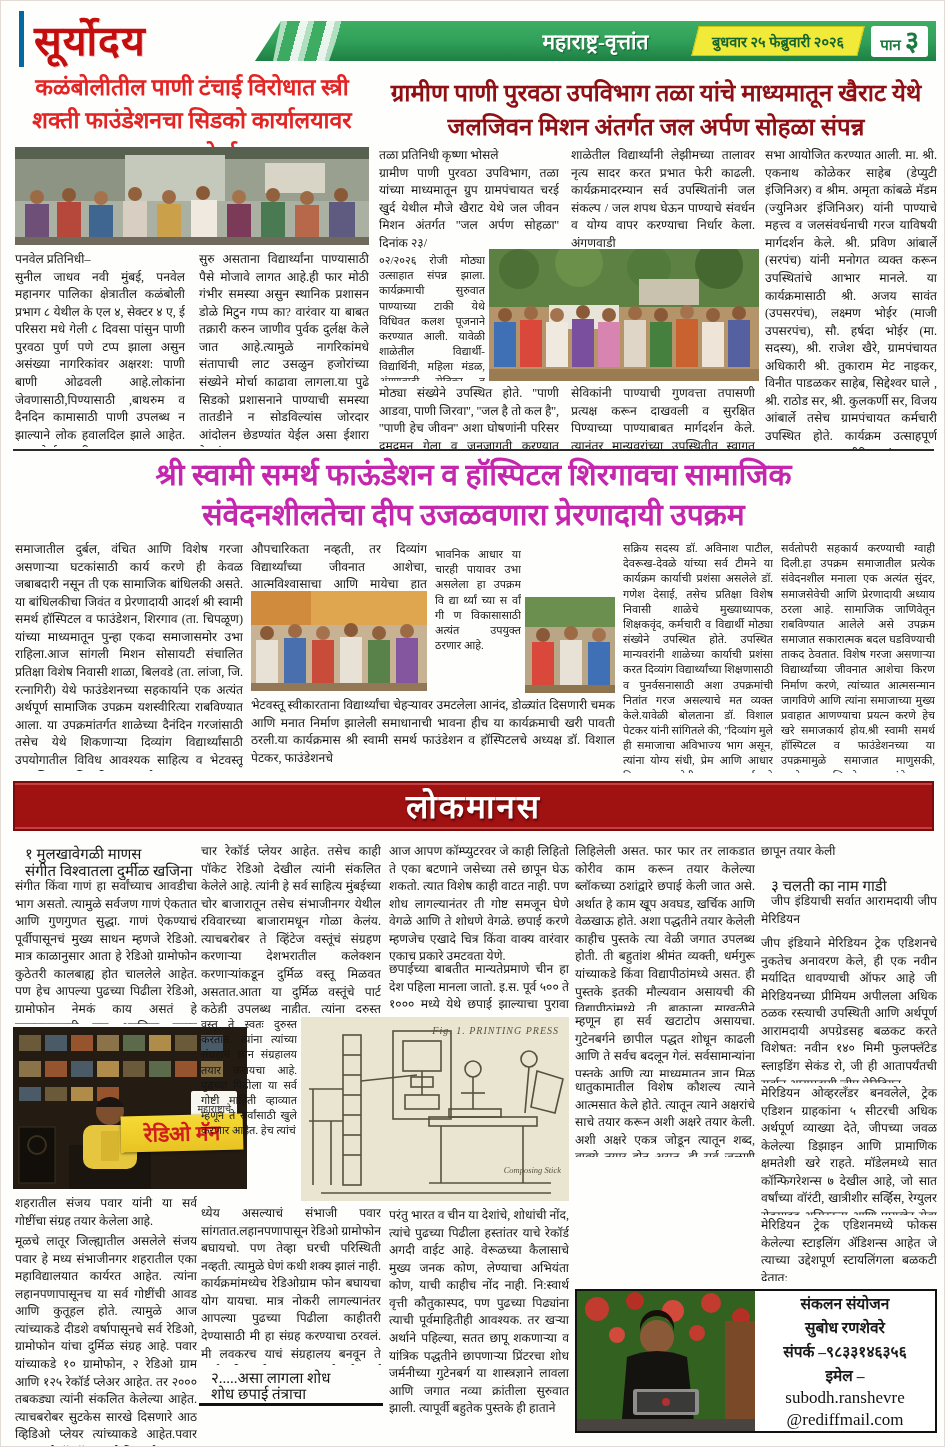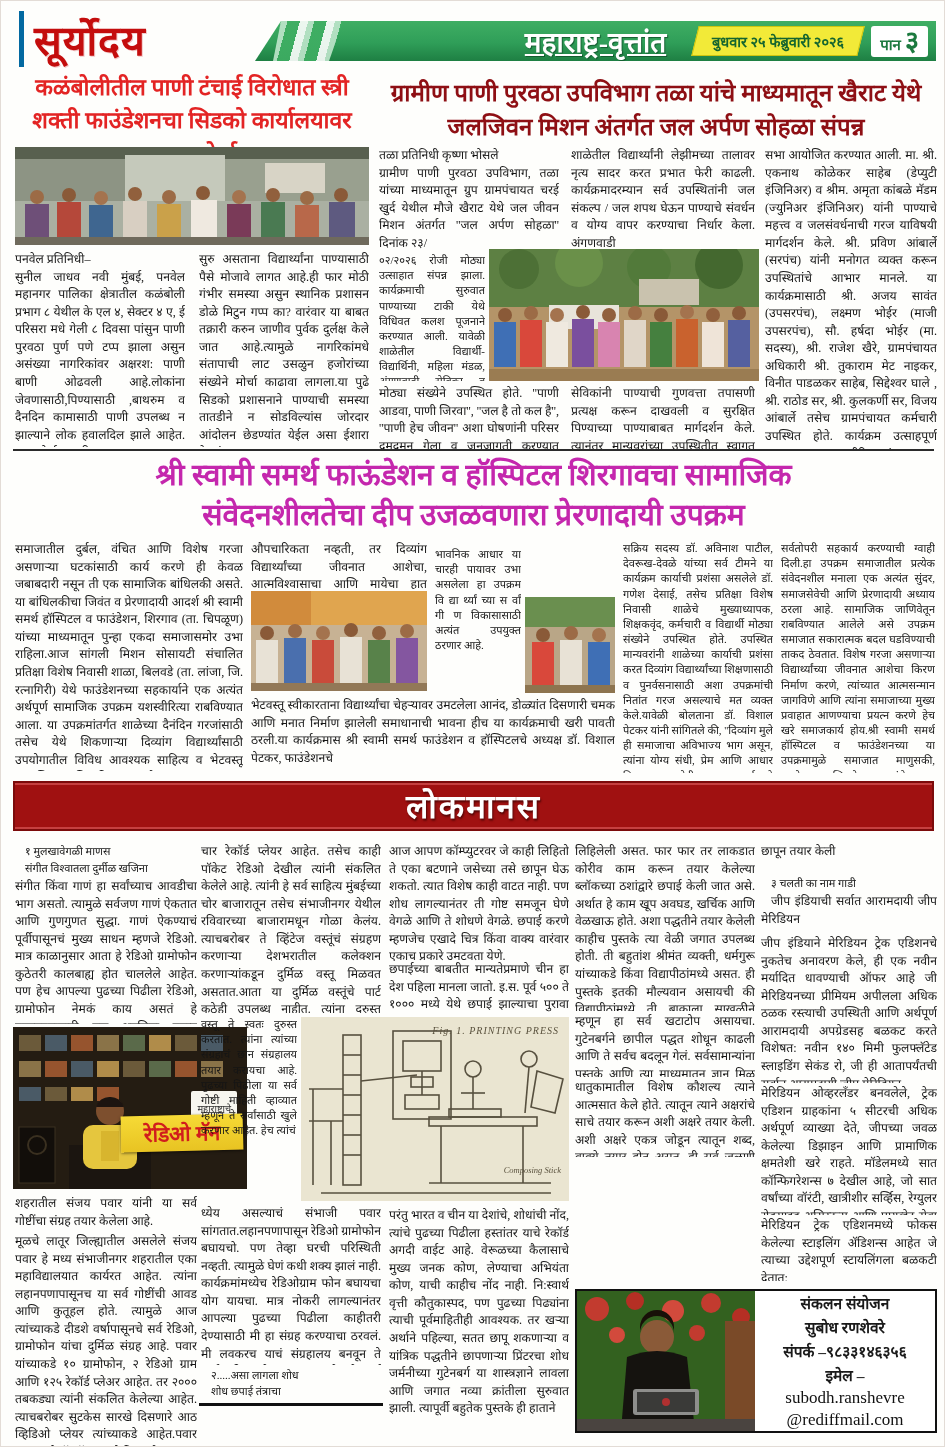--- a/index.html
+++ b/index.html
@@ -27,21 +27,21 @@
     display:flex; align-items:center;
   }
   .green-banner .stripes {
     position:absolute; left:18px; top:0; bottom:0; width:70px;
     background:repeating-linear-gradient(105deg,#ffffff 0 8px,#bfe6cc 8px 14px,#3fae63 14px 26px);
     clip-path:polygon(8px 0, 100% 0, calc(100% - 14px) 100%, 0 100%);
     opacity:.9;
   }
   .banner-title {
     position:absolute; left:0; right:0; text-align:center;
-    color:#ffffff; font-weight:bold; font-size:28px; text-shadow:1px 1px 1px #145c30;text-decoration:underline;
+    color:#ffffff; font-weight:bold; font-size:21px; text-shadow:1px 1px 1px #145c30;
   }
   .banner-right { margin-left:auto; display:flex; align-items:center; gap:10px; padding-right:8px; z-index:2; }
   .date-box {
     background:#f2ea38; border:1px solid #cfc40f; transform:skewX(-14deg);
     padding:4px 16px; font-weight:bold; font-size:14.5px; color:#14652f; white-space:nowrap;
   }
   .date-box > span { display:inline-block; transform:skewX(14deg); }
   .page-box {
     background:#ffffff; border-radius:3px; padding:2px 9px 2px 9px;
     display:flex; align-items:baseline; gap:4px; color:#1c7a3f; font-weight:bold;
@@ -57,21 +57,21 @@
   
   .lok-banner {
     background:#a01111; border:2px solid #7c0b0b;
     box-shadow:inset 0 7px 0 -5px #c54040, inset 0 -7px 0 -5px #c54040;
     display:flex; align-items:flex-start; justify-content:center;
   }
   .lok-banner span {
     color:#ffffff; font-weight:bold; font-size:33px; letter-spacing:2px;
     text-shadow:1px 2px 2px #550606;
   }
-  .lok-h { font-size:11px; color:#151515; text-indent:10px; white-space:nowrap; overflow:hidden; }
+  .lok-h { font-size:15px; color:#151515; text-indent:10px; white-space:nowrap; overflow:hidden; }
   
   .photo { overflow:hidden; background:#b9b3a4; }
   .photo svg { display:block; }
   .radio-label {
     position:absolute; right:4px; top:88px; width:122px; height:36px;
     background:linear-gradient(180deg,#f6da36,#e8c322); color:#d11d1d;
     font-weight:bold; font-size:21px; display:flex; align-items:center; justify-content:center;
     transform:rotate(-1.5deg); box-shadow:0 1px 3px rgba(0,0,0,.55);
   }
   .radio-tag {

